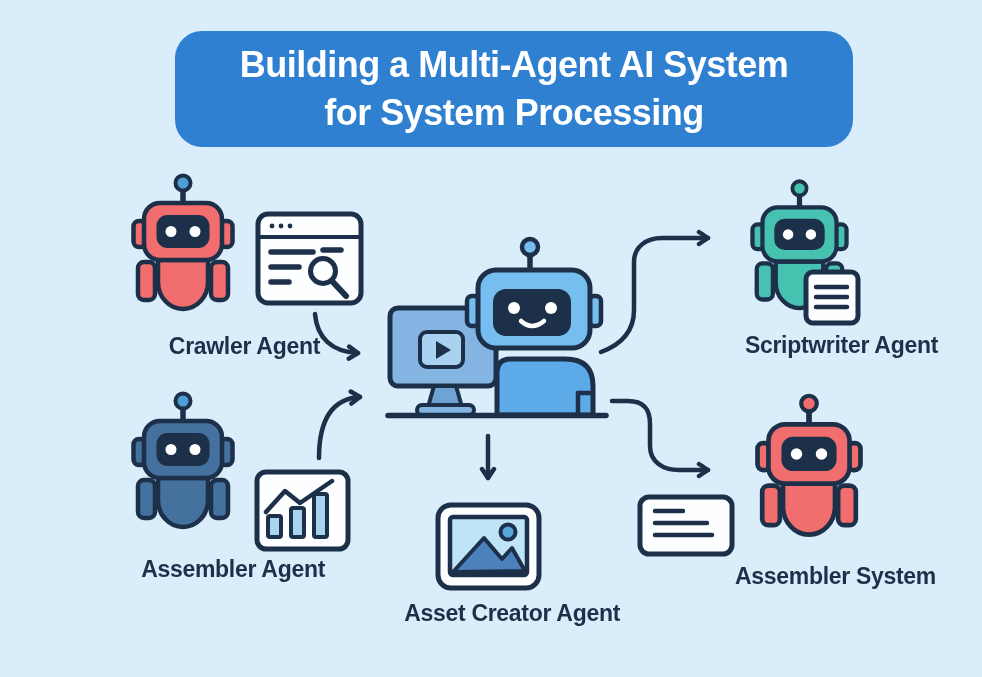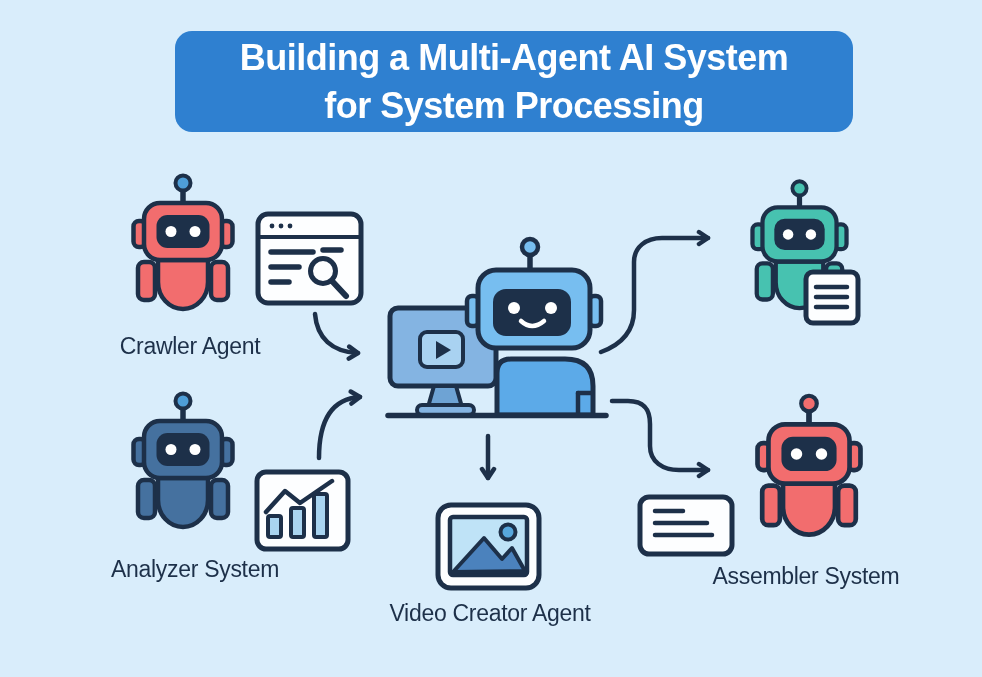--- a/index.html
+++ b/index.html
@@ -4,33 +4,33 @@
 <style>
   html,body{margin:0;padding:0;}
   body{font-family:"Liberation Sans", sans-serif;}
   .stage{
     position:relative;
     width:982px;height:677px;
     background:var(--background,#d9edfb);
     overflow:hidden;
   }
   .banner{
-    position:absolute;left:175px;top:31px;width:678px;height:101px;
+    position:absolute;left:175px;top:31px;width:678px;height:116px;
     background:var(--banner,#2f80d0);
-    border-radius:17px;
+    border-radius:27px;
     display:flex;flex-direction:column;align-items:center;justify-content:center;
     color:var(--title-text,#ffffff);
     font-size:36px;font-weight:700;line-height:48px;
     text-align:center;letter-spacing:-0.5px;
   }
   .scene{position:absolute;left:0;top:0;width:982px;height:677px;}
   .agent-label{
-    position:absolute;width:260px;text-align:center;
+    position:absolute;width:260px;text-align:right;
     color:var(--ink,#1d3049);
-    font-size:23px;font-weight:400;letter-spacing:-0.3px;
+    font-size:23px;font-weight:700;letter-spacing:-0.3px;
     white-space:nowrap;
   }
   
   .limb{fill:var(--robot,#888);stroke:var(--ink,#1d3049);stroke-width:4.5;}
   .face{fill:var(--ink,#1d3049);}
   .eye{fill:#ffffff;}
   .ball{fill:var(--ball,#4e9ed8);stroke:var(--ink,#1d3049);stroke-width:4;}
   .ink-line{stroke:var(--ink,#1d3049);stroke-linecap:round;fill:none;}
   .panel{fill:#fdfeff;stroke:var(--ink,#1d3049);stroke-width:5;}
   .arrow{stroke:var(--ink,#1d3049);stroke-width:4.5;fill:none;stroke-linecap:round;stroke-linejoin:round;}
@@ -137,16 +137,17 @@
 
     <g>
       <rect class="panel" x="438" y="505" width="101" height="83" rx="13"></rect>
       <rect x="450" y="517" width="77" height="58" rx="3" fill="var(--image-sky,#bfe3f7)" stroke="var(--ink,#1d3049)" stroke-width="4.5"></rect>
       <path d="M453,572 L484,538 L502,559 L512,548 L525,571 Z" fill="var(--image-mountain,#4b82bd)" stroke="var(--ink,#1d3049)" stroke-width="4" stroke-linejoin="round"></path>
       <circle cx="508" cy="532" r="7.5" fill="var(--image-sun,#57a7dd)" stroke="var(--ink,#1d3049)" stroke-width="4"></circle>
     </g>
   </svg>
 
   <div class="agent-label" style="left:60px;top:333px;">Crawler Agent</div>
-  <div class="agent-label" style="left:65px;top:556px;">Analyzer System</div>
+  <div class="agent-label" style="left:65px;top:556px;">Assembler Agent</div>
+  <div class="agent-label" style="left:678px;top:332px;">Scriptwriter Agent</div>
   <div class="agent-label" style="left:676px;top:563px;">Assembler System</div>
-  <div class="agent-label" style="left:360px;top:600px;">Video Creator Agent</div>
+  <div class="agent-label" style="left:360px;top:600px;">Asset Creator Agent</div>
 </div>
 
 </body></html>

